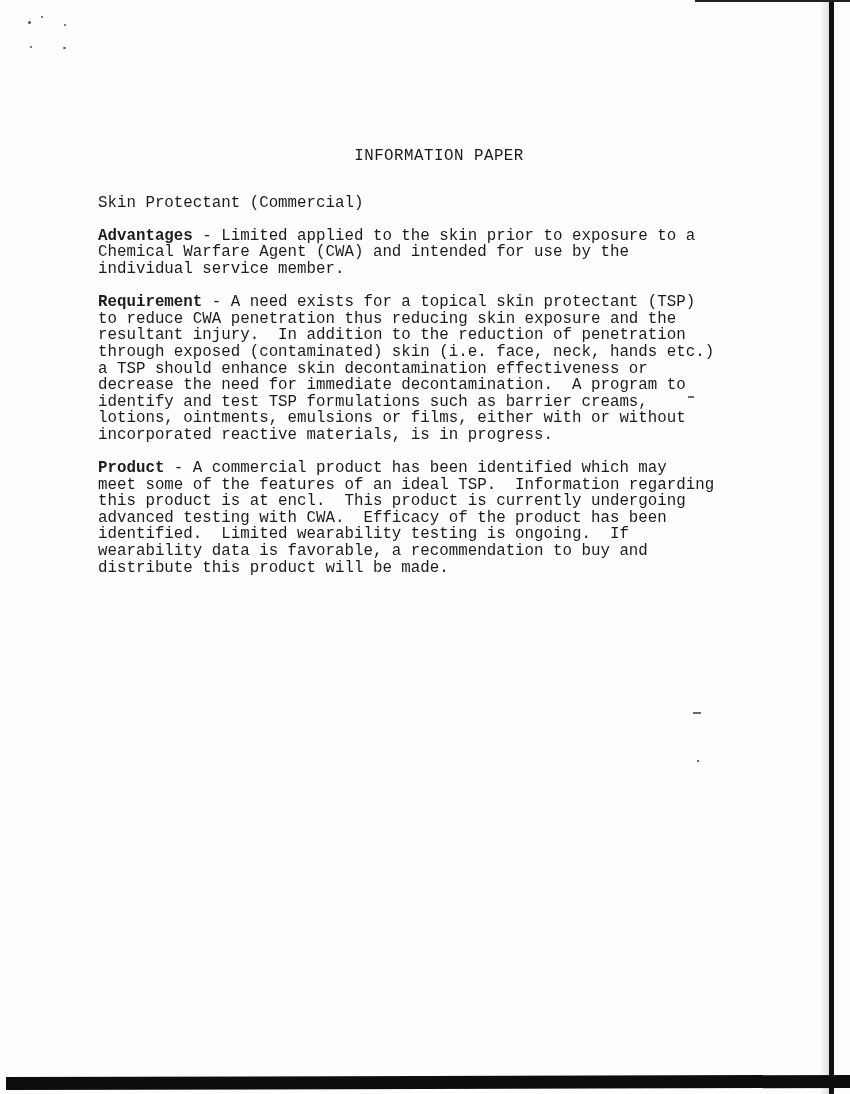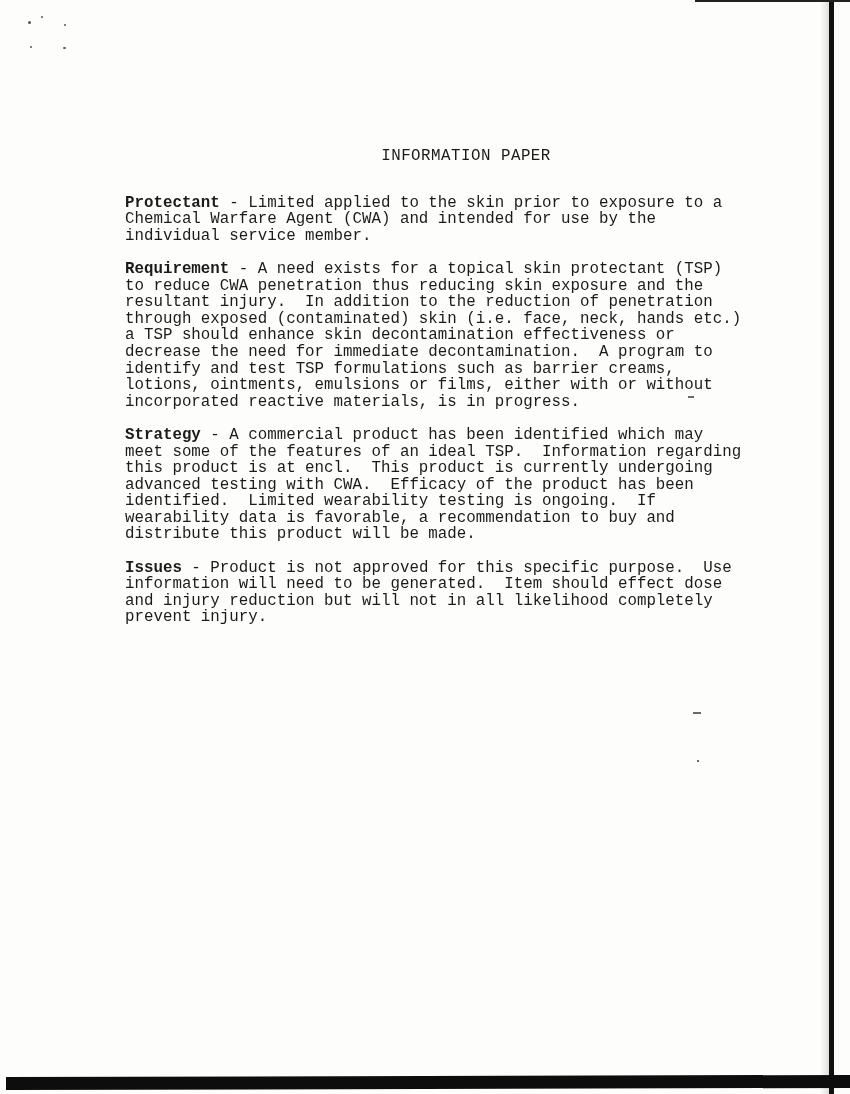--- a/index.html
+++ b/index.html
@@ -11,21 +11,21 @@
     position: relative;
     width: 850px;
     height: 1094px;
     background: #fdfdfb;
     overflow: hidden;
     font-family: "Liberation Mono", "DejaVu Sans Mono", monospace;
     color: #1b1b1b;
   }
   .content-column {
     position: absolute;
-    left: 125px;
+    left: 98px;
     top: 148px;
     width: 682px;
   }
   .doc-title {
     text-align: center;
     font-size: 15.8px;
     line-height: 16.6px;
     letter-spacing: 0.5px;
     margin: 0 0 30px 0;
     white-space: pre;
@@ -100,48 +100,45 @@
   .noise-dash.n3 { left: 697px; top: 760px; width: 2px; height: 2px; }
 </style>
 </head>
 <body>
 
 <div class="scan-page">
 
   <div class="content-column">
     <div class="doc-title">INFORMATION PAPER</div>
 
+    <div class="doc-subject">Skin Protectant (Commercial)</div>
 
-    <p class="para"><span class="lead">Protectant</span><span class="body-text"> - Limited applied to the skin prior to exposure to a
+    <p class="para"><span class="lead">Advantages</span><span class="body-text"> - Limited applied to the skin prior to exposure to a
 Chemical Warfare Agent (CWA) and intended for use by the
 individual service member.</span></p>
 
     <p class="para"><span class="lead">Requirement</span><span class="body-text"> - A need exists for a topical skin protectant (TSP)
 to reduce CWA penetration thus reducing skin exposure and the
 resultant injury.  In addition to the reduction of penetration
 through exposed (contaminated) skin (i.e. face, neck, hands etc.)
 a TSP should enhance skin decontamination effectiveness or
 decrease the need for immediate decontamination.  A program to
 identify and test TSP formulations such as barrier creams,
 lotions, ointments, emulsions or films, either with or without
 incorporated reactive materials, is in progress.</span></p>
 
-    <p class="para"><span class="lead">Strategy</span><span class="body-text"> - A commercial product has been identified which may
+    <p class="para"><span class="lead">Product</span><span class="body-text"> - A commercial product has been identified which may
 meet some of the features of an ideal TSP.  Information regarding
 this product is at encl.  This product is currently undergoing
 advanced testing with CWA.  Efficacy of the product has been
 identified.  Limited wearability testing is ongoing.  If
 wearability data is favorable, a recommendation to buy and
 distribute this product will be made.</span></p>
 
 
-    <p class="para"><span class="lead">Issues</span><span class="body-text"> - Product is not approved for this specific purpose.  Use
-information will need to be generated.  Item should effect dose
-and injury reduction but will not in all likelihood completely
-prevent injury.</span></p>
   </div>
 
   <div class="edge-right-shade"></div>
   <div class="edge-right"></div>
   <div class="edge-top"></div>
   <div class="edge-bottom"></div>
 
   <div class="speck s1"></div>
   <div class="speck s2"></div>
   <div class="speck s3"></div>

